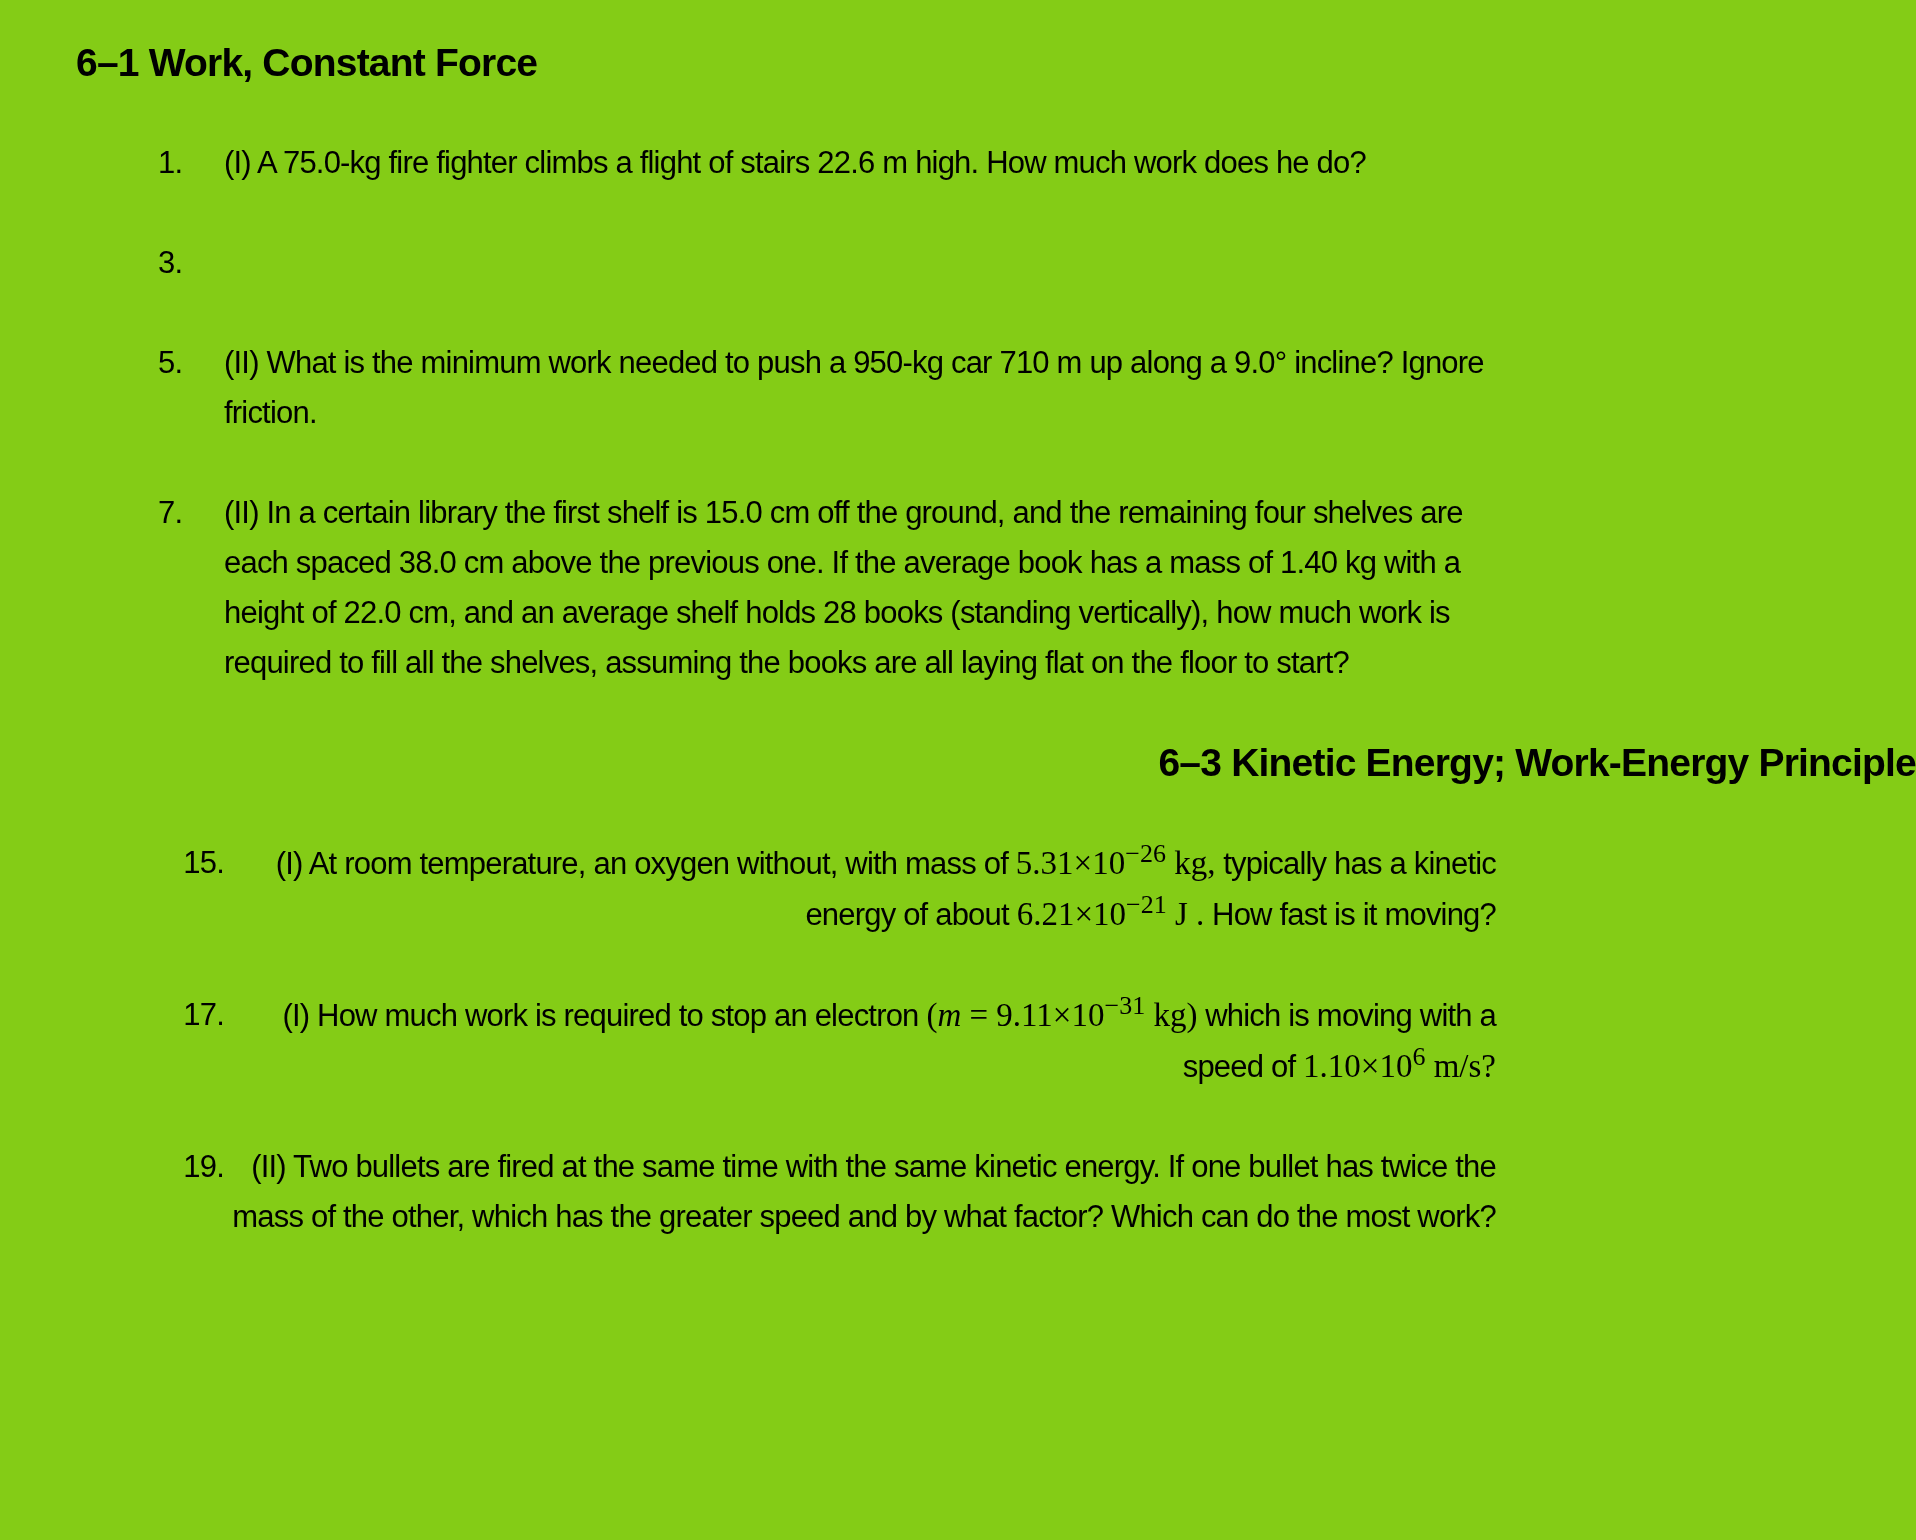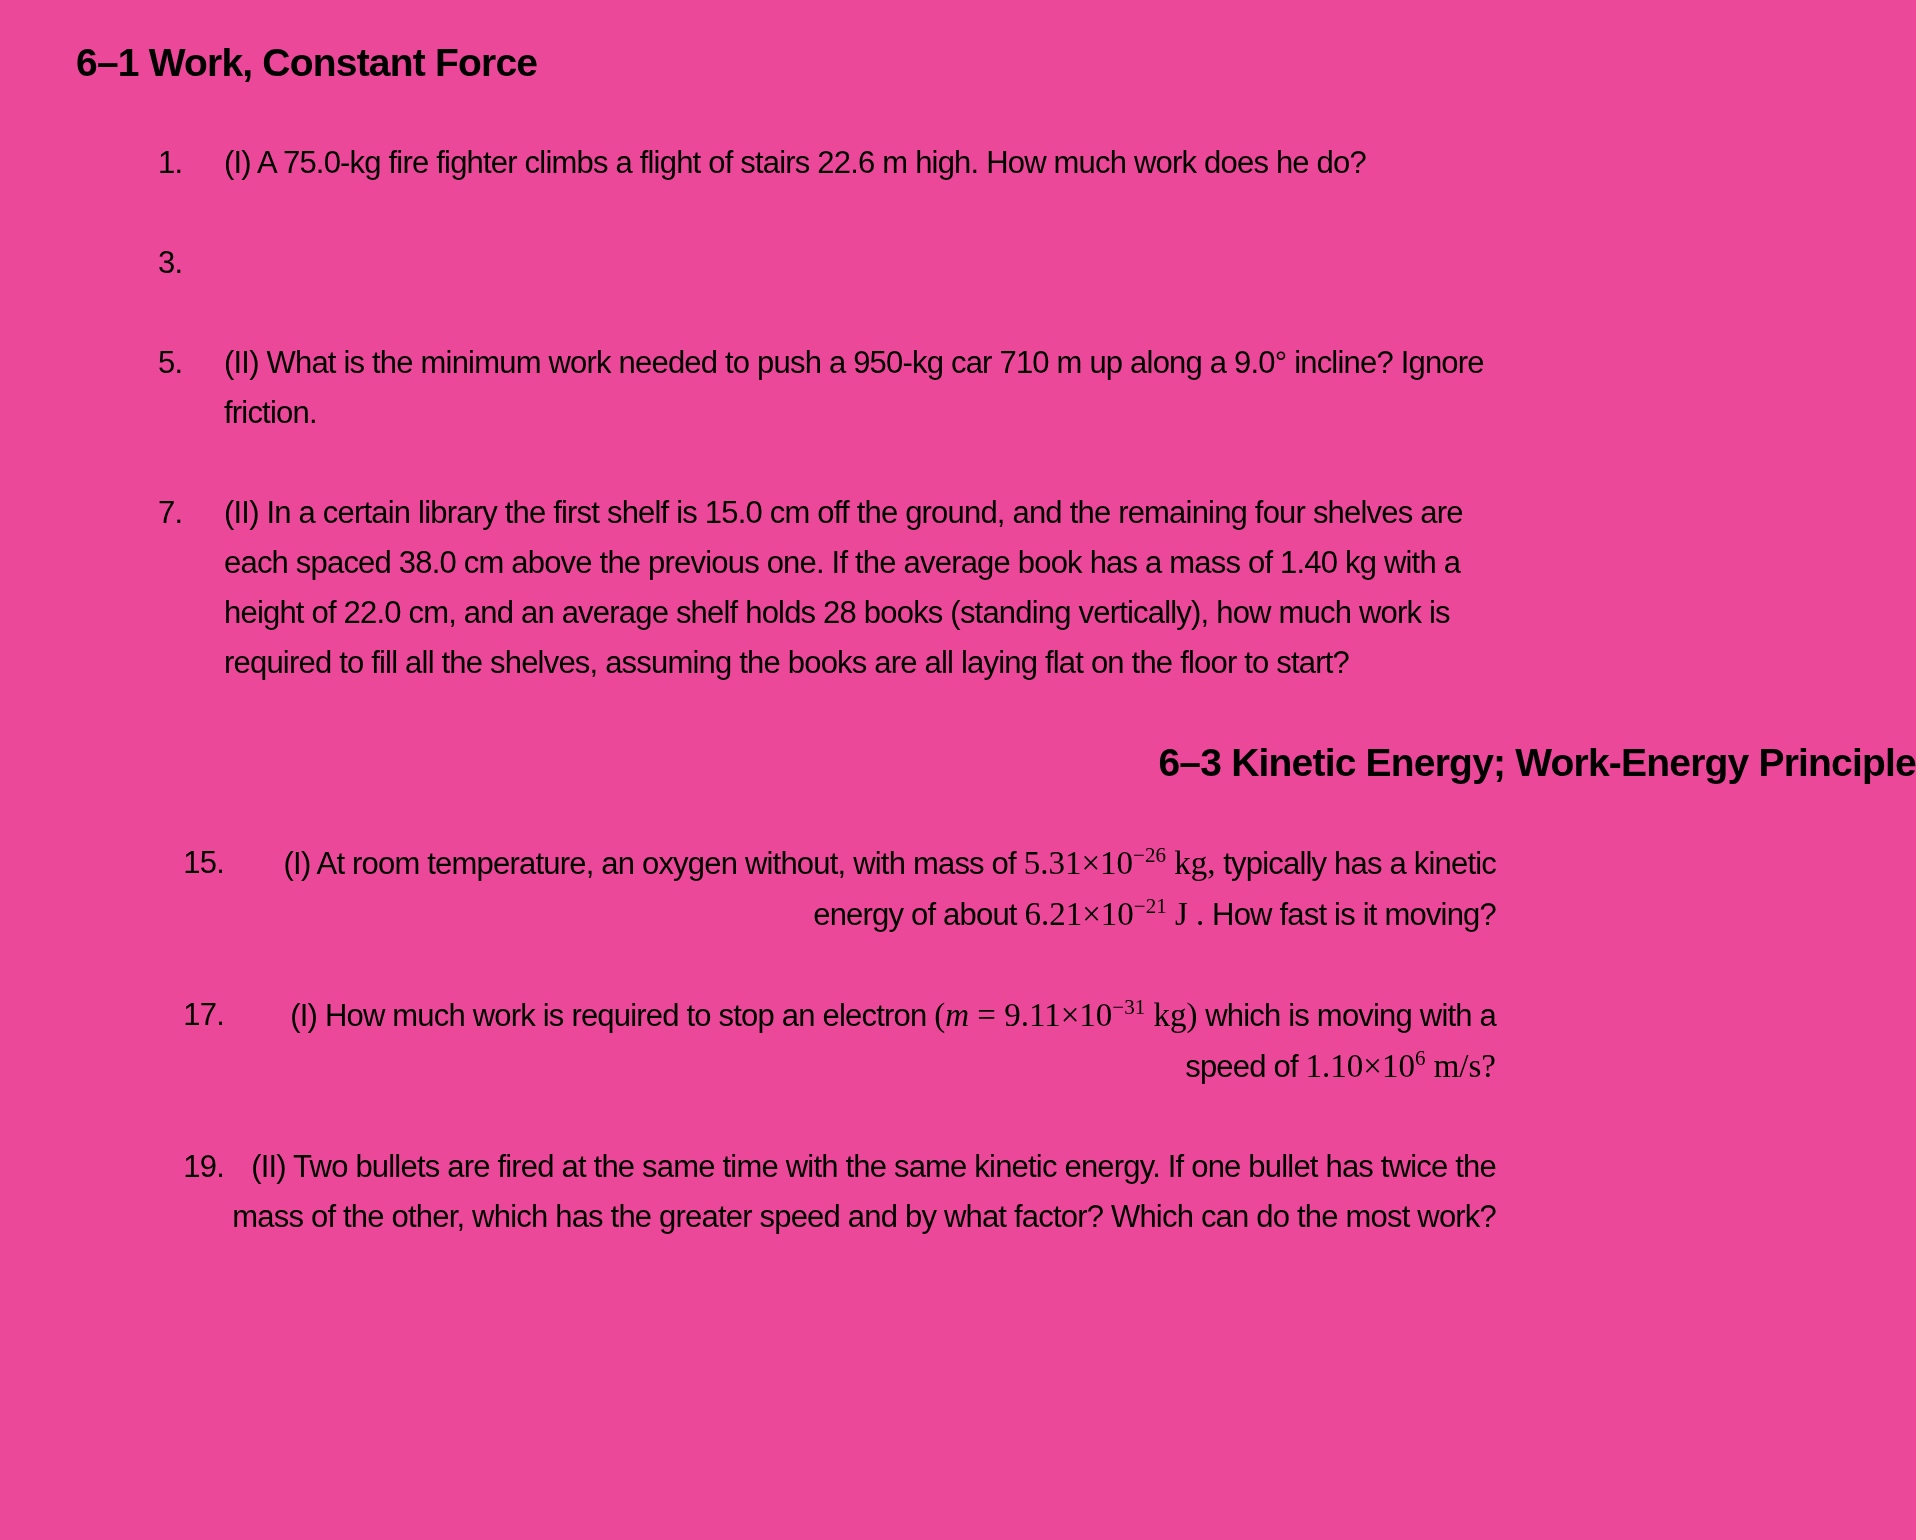--- a/index.html
+++ b/index.html
@@ -5,21 +5,21 @@
   html, body {
     margin: 0;
     padding: 0;
     background: #ffffff;
     color: #000000;
   }
   .page {
     position: relative;
     width: 1916px;
     height: 1540px;
-    background: #ec4899;
+    background: #84cc16;
     overflow: hidden;
     padding-top: 38px;
     box-sizing: border-box;
     font-family: "Liberation Sans", sans-serif;
   }
   .section-title {
     margin: 0;
     padding-left: 76px;
     font-size: 39px;
     font-weight: 700;
@@ -49,21 +49,21 @@
     line-height: 50px;
     letter-spacing: -0.8px;
   }
   .math {
     font-family: "Liberation Serif", serif;
     font-size: 33px;
     letter-spacing: 0;
     white-space: nowrap;
   }
   .math sup {
-    font-size: 21px;
+    font-size: 26px;
     line-height: 0;
     vertical-align: super;
     letter-spacing: 0;
   }
   .math i {
     font-style: italic;
   }
 </style>
 </head>
 <body>

